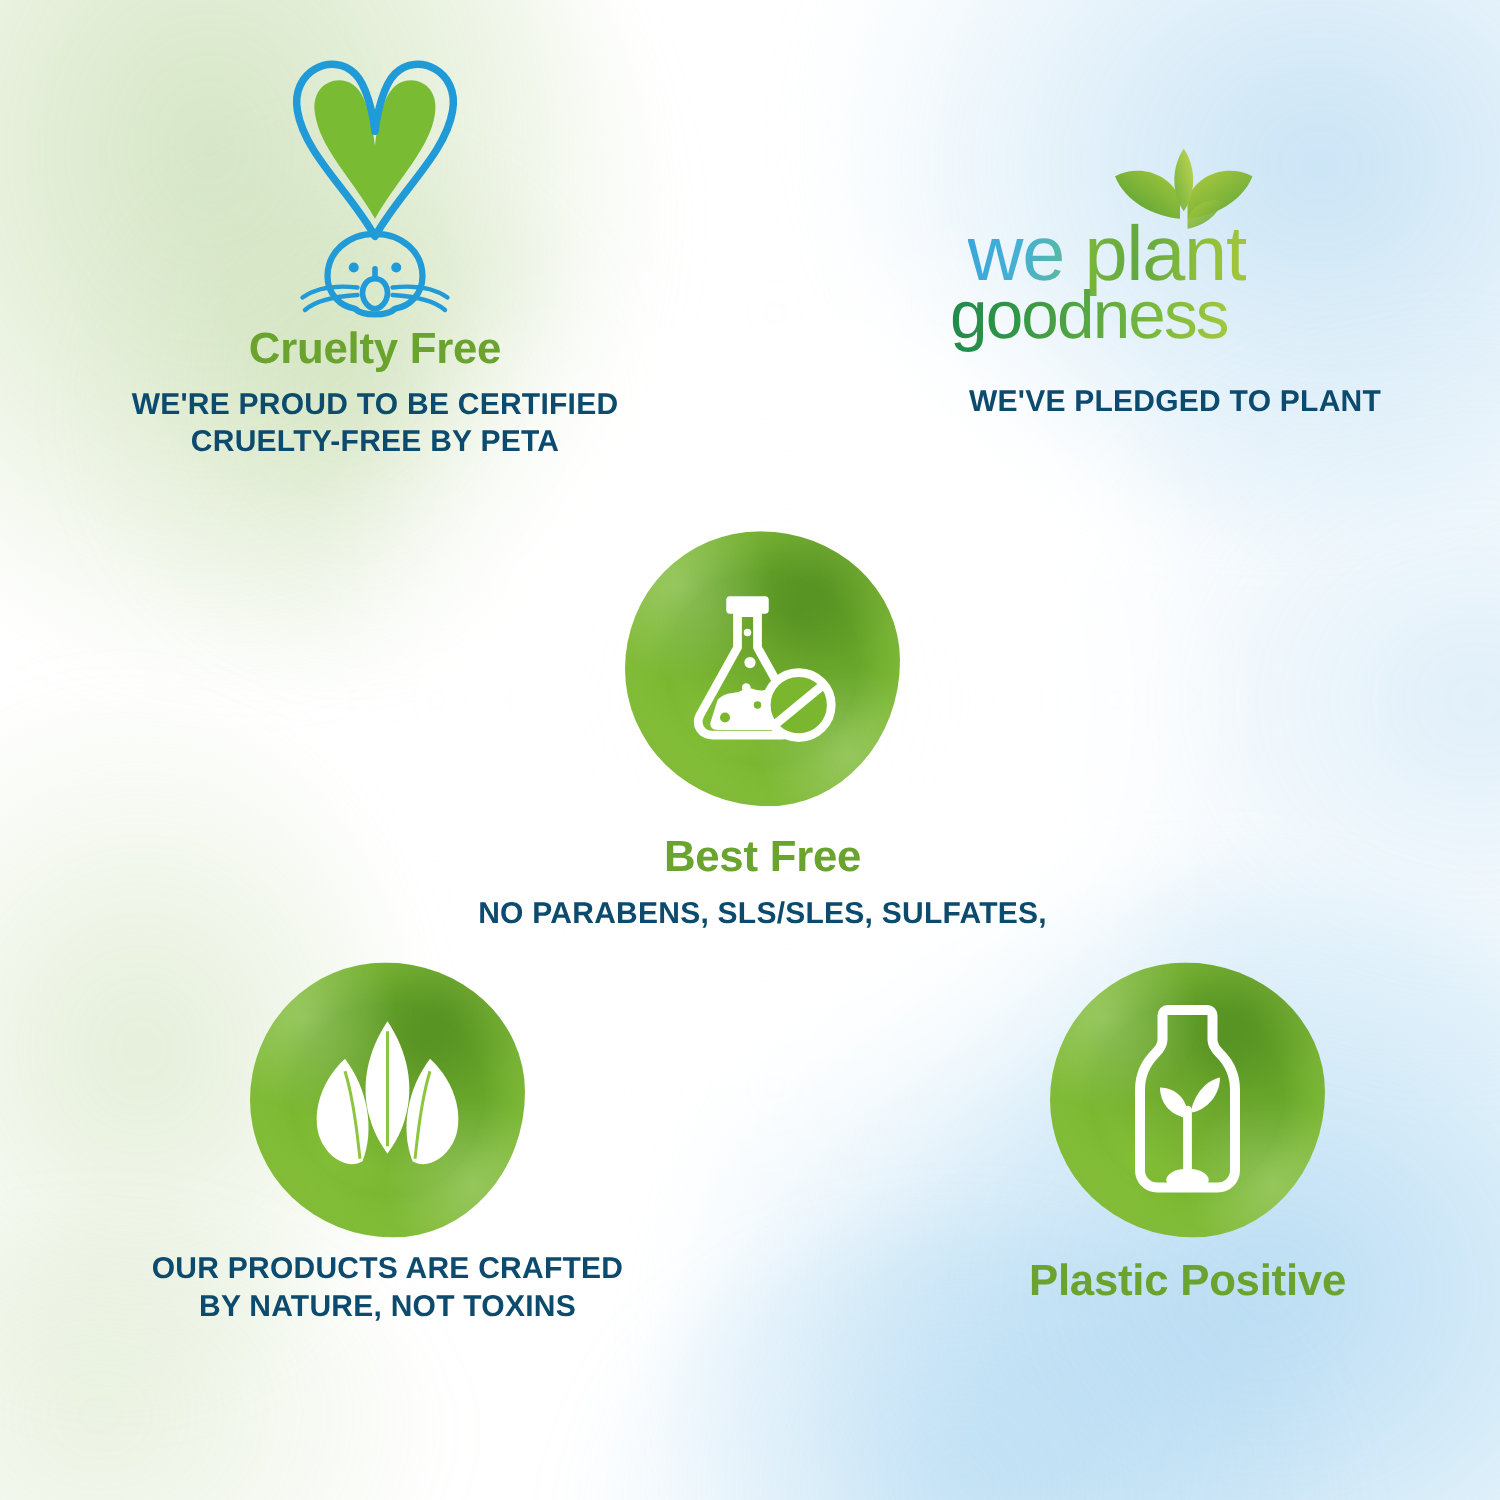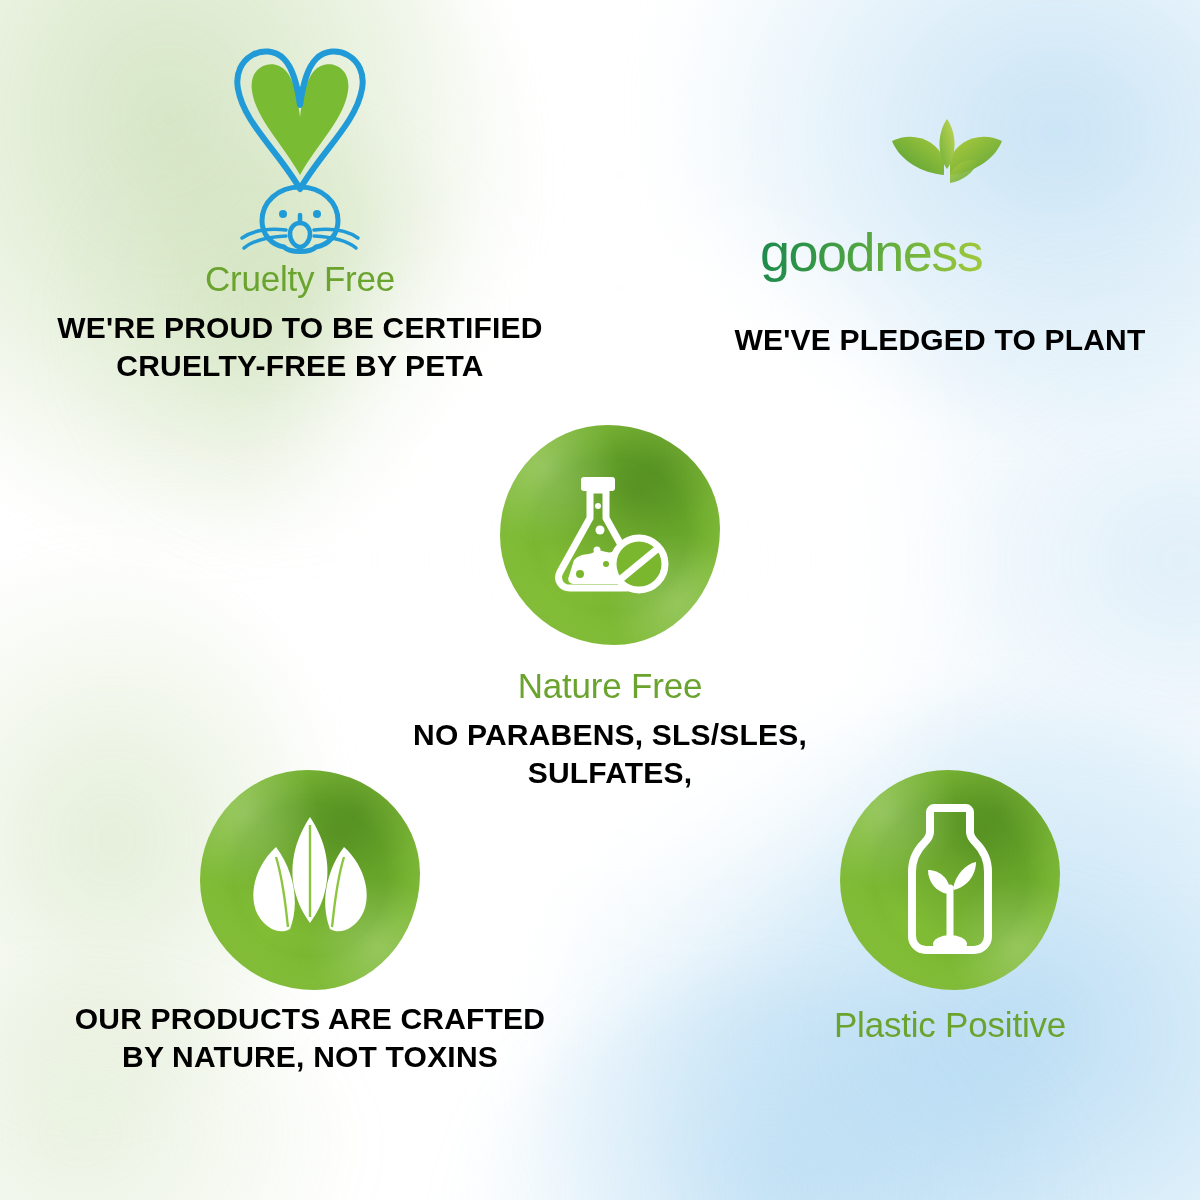--- a/index.html
+++ b/index.html
@@ -107,31 +107,31 @@
     position: absolute;
     text-align: center;
   }
   .badge-icon-wrap {
     display: flex;
     justify-content: center;
     align-items: center;
   }
   .badge-title {
     color: #6aa32d;
-    font-weight: 400;
+    font-weight: 700;
     font-size: 35px;
     letter-spacing: -0.2px;
     line-height: 1.1;
     white-space: nowrap;
     text-align: center;
   }
   .badge-sub {
-    color: #000000;
+    color: #0c4a6e;
     font-weight: 700;
-    font-size: 30px;
+    font-size: 24px;
     line-height: 1.28;
     letter-spacing: 0.2px;
     text-transform: uppercase;
     margin-top: 10px;
   }
 
   
   .disc {
     position: relative;
     width: 220px;
@@ -203,21 +203,21 @@
     background-clip: text;
     -webkit-text-fill-color: transparent;
   }
   .wpg-goodness {
     background: linear-gradient(95deg, #1e8a4c 0%, #2f9447 22%, #59a840 50%, #7bb93c 74%, #a3c93c 100%);
     -webkit-background-clip: text;
     background-clip: text;
     -webkit-text-fill-color: transparent;
   }
   .wpg-sprout { position: absolute; left: 122px; top: -8px; }
-  #badge-wpg .badge-sub { margin-top: 26px; }
+  #badge-wpg .badge-sub { margin-top: 12px; }
 
   
   #badge-toxin { left: 340px; top: 425px; width: 540px; }
   #badge-toxin .badge-title { margin-top: 22px; }
 
   
   #badge-nature { left: 55px; top: 770px; width: 510px; }
   #badge-nature .badge-title { margin-top: 26px; }
 
   
@@ -294,20 +294,21 @@
         </defs>
 
         <path d="M62 58 C 40 56 18 44 10 24 C 30 14 54 22 62 42 Z" fill="url(#lg1)"></path>
 
         <path d="M68 58 C 90 56 112 44 120 24 C 100 14 76 22 68 42 Z" fill="url(#lg2)"></path>
 
         <path d="M65 52 C 56 40 54 18 65 2 C 76 18 74 40 65 52 Z" fill="url(#lg3)"></path>
 
         <path d="M68 66 C 80 64 92 56 96 44 C 84 40 72 48 68 58 Z" fill="url(#lg2)" opacity="0.9"></path>
       </svg>
+      <div class="wpg-line1"><span class="wpg-we">we</span> <span class="wpg-plant">plant</span></div>
       <div class="wpg-line2"><span class="wpg-goodness">goodness</span></div>
     </div>
     <div class="badge-sub">
       <div>WE'VE PLEDGED TO PLANT</div>
     </div>
   </div>
 
   <div class="badge" id="badge-toxin">
     <div class="badge-icon-wrap">
       <div class="disc">
@@ -325,21 +326,21 @@
           <circle cx="53" cy="78" r="3.5" fill="#ffffff"></circle>
           <circle cx="36" cy="102" r="4" fill="#7bb62f"></circle>
           <circle cx="62" cy="92" r="3" fill="#7bb62f"></circle>
 
           <circle cx="95" cy="92" r="28" fill="#7bb62f"></circle>
           <circle cx="95" cy="92" r="26" fill="none" stroke="#ffffff" stroke-width="7"></circle>
           <line x1="78" y1="106" x2="112" y2="78" stroke="#ffffff" stroke-width="7" stroke-linecap="round"></line>
         </svg>
       </div>
     </div>
-    <div class="badge-title">Nature Free</div>
+    <div class="badge-title">Best Free</div>
     <div class="badge-sub">
       <div>No PARABENS, SLS/SLES, SULFATES,</div>
     </div>
   </div>
 
   <div class="badge" id="badge-nature">
     <div class="badge-icon-wrap">
       <div class="disc">
         <div class="blob"></div>
         <svg class="glyph" width="128" height="134" viewBox="0 0 128 134">

